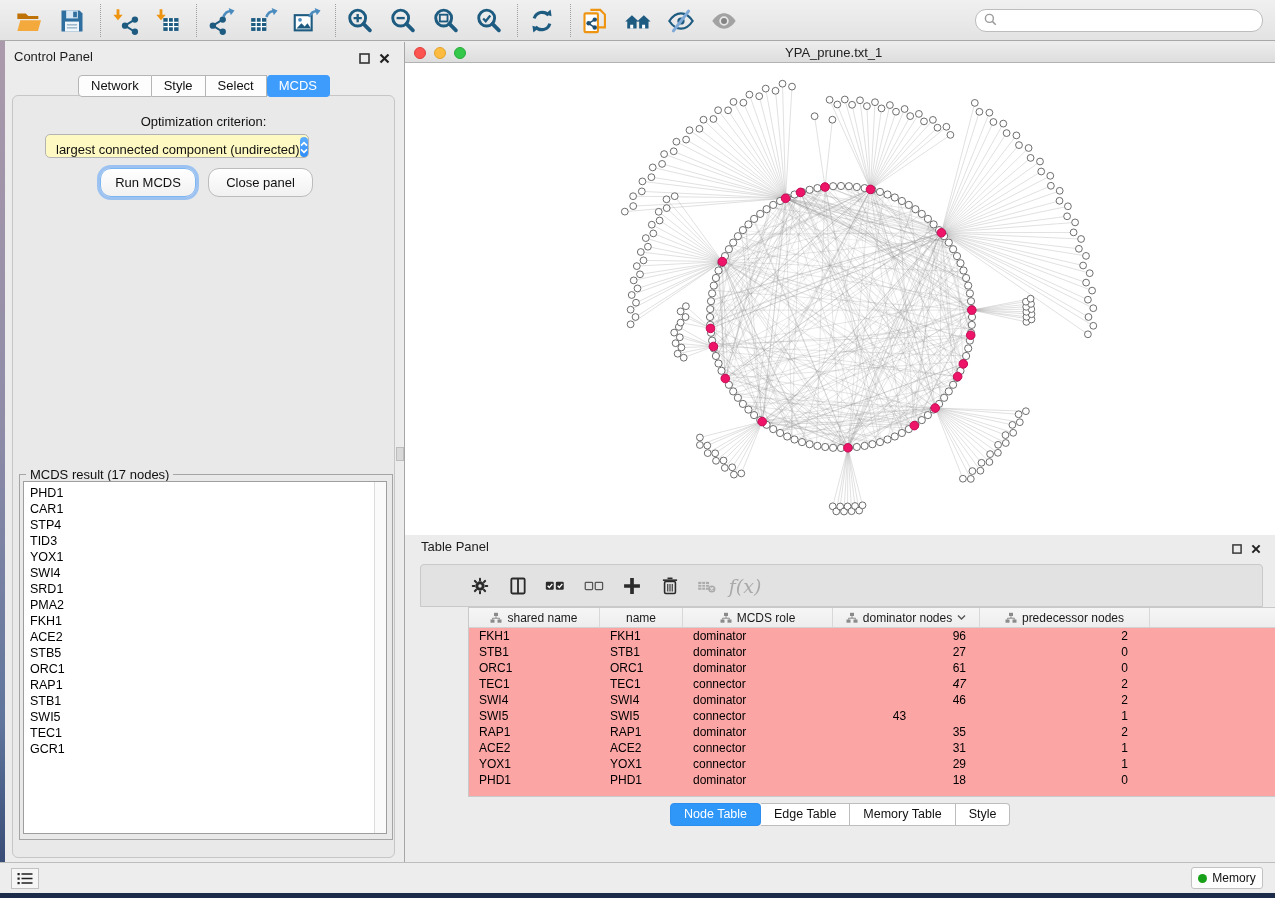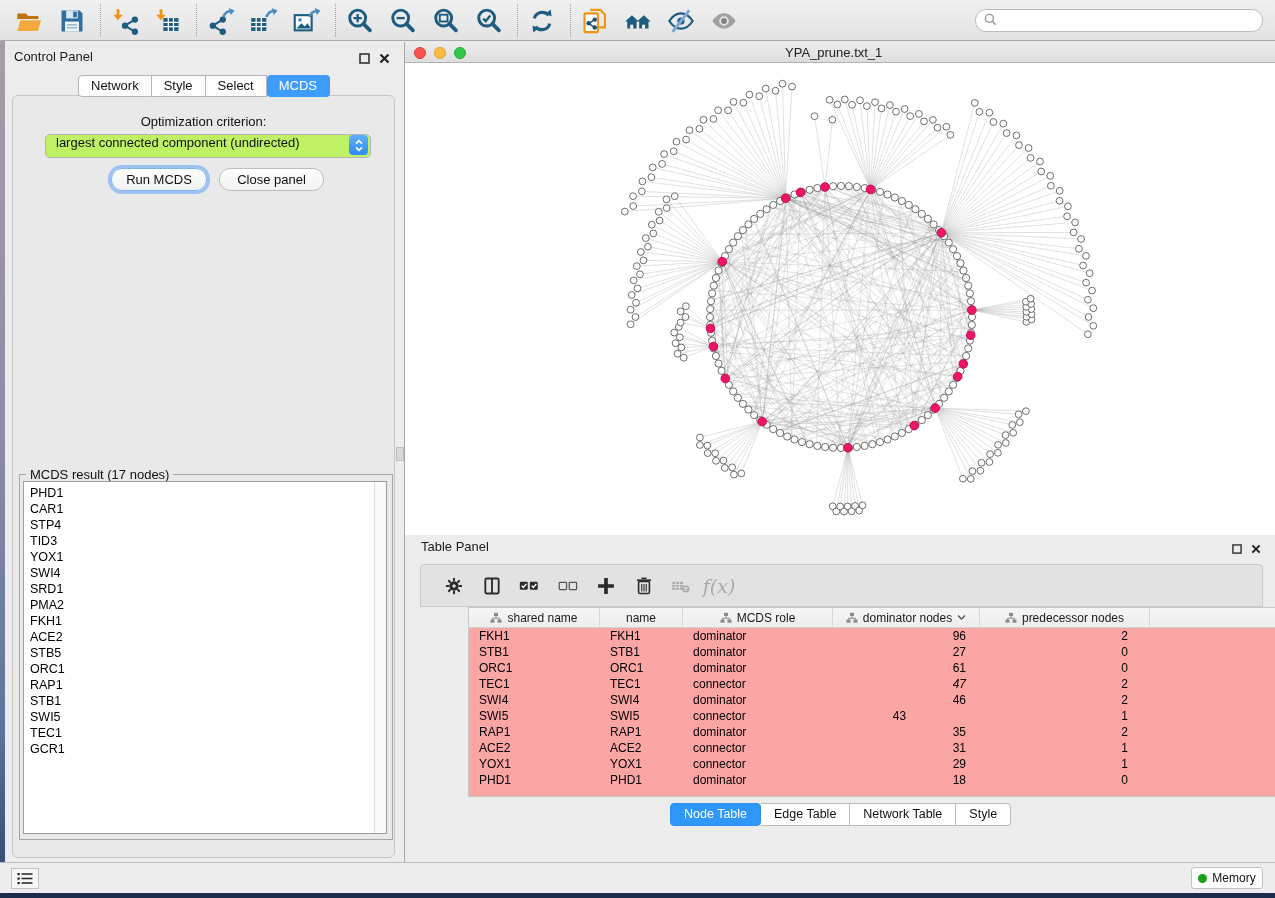--- a/index.html
+++ b/index.html
@@ -26,27 +26,27 @@
   #cp-btns{right:12px;top:8px;}
   .tabbar{position:absolute;display:flex;z-index:3;}
   .tab{height:20px;line-height:20px;padding:0 12px;font-size:13px;color:#111;background:#fdfdfd;
     border:1px solid #b5b5b5;border-left:none;text-align:center;}
   .tab:first-child{border-left:1px solid #b5b5b5;border-radius:4px 0 0 4px;text-align:center;}
   .tab:last-child{border-radius:0 4px 4px 0;}
   .tab.active{background:#3e9cfd;color:#fff;border-color:#3e9cfd;border-radius:4px;}
   #cp-tabs{left:73px;top:33px;}
   #cp-inset{left:7px;top:53px;width:383px;height:763px;background:#E9E9E9;border:1px solid #c6c6c6;border-radius:6px;box-sizing:border-box;}
   #opt-label{left:0;top:72px;width:397px;text-align:center;font-size:13px;color:#111;}
-  #criterion{left:40px;top:92px;width:326px;height:24px;background:#bef264;border:1px solid #b4b4b4;border-radius:5px;
-    display:flex;align-items:flex-start;box-sizing:border-box;font-size:13px;color:#111;}
+  #criterion{left:40px;top:92px;width:264px;height:24px;background:#fef9c3;border:1px solid #b4b4b4;border-radius:5px;
+    display:flex;align-items:flex-end;box-sizing:border-box;font-size:13px;color:#111;}
   #criterion .val{flex:1;padding-left:10px;white-space:nowrap;}
   #criterion .stepper{width:19px;height:20px;margin-right:2px;background:linear-gradient(#5eaffe,#2e8bf7);
     border-radius:4px;display:flex;align-items:center;justify-content:center;}
-  .btn{position:absolute;height:23px;background:linear-gradient(#ffffff,#f1f1f1);border:1px solid #bcbcbc;
-    border-radius:11px;font-size:13px;color:#111;display:flex;align-items:center;justify-content:center;box-sizing:border-box;margin-left:11px;}
+  .btn{position:absolute;height:29px;background:linear-gradient(#ffffff,#f1f1f1);border:1px solid #bcbcbc;
+    border-radius:11px;font-size:13px;color:#111;display:flex;align-items:center;justify-content:center;box-sizing:border-box;}
   #run-btn{left:95px;top:126px;width:96px;box-shadow:0 0 0 3px rgba(92,163,250,.55);border-color:#7db4f2;}
   #close-btn{left:203px;top:126px;width:105px;}
   #mcds-group{left:14px;top:432px;width:372px;height:364px;border:1px solid #a5a5a5;}
   #mcds-legend{position:absolute;left:6px;top:-8px;background:#E9E9E9;padding:0 4px;font-size:13px;color:#111;}
   #mcds-list{position:absolute;left:3px;top:6px;width:364px;height:353px;background:#fff;border:1px solid #9e9e9e;
     box-sizing:border-box;overflow:hidden;}
   #mcds-scroll{position:absolute;right:0;top:0;width:11px;height:100%;background:#fafafa;border-left:1px solid #dcdcdc;}
   .mcds-item{font-size:12.5px;color:#000;line-height:16px;padding-left:6px;}
   #mcds-list .items{padding-top:3px;}
   
@@ -59,21 +59,21 @@
   .light{position:absolute;top:4.5px;width:12px;height:12px;border-radius:50%;box-sizing:border-box;}
   #net-title{position:absolute;left:380px;top:3px;font-size:13px;color:#222;}
   #net-canvas{left:0;top:21px;width:870px;height:500px;background:#fff;}
   #net-handle{left:441px;top:511px;width:13px;height:8px;background:#cfcfcf;border:1px solid #bdbdbd;box-sizing:border-box;}
   
   #table-panel{left:405px;top:535px;width:870px;height:297px;background:#ECECEC;}
   #tp-title{left:16px;top:4px;font-size:13px;color:#1c1c1c;}
   #tp-btns{right:14px;top:5px;}
   #tp-toolbar{left:15px;top:29px;width:843px;height:43px;background:#e2e2e2;border:1px solid #c9c9c9;
     border-radius:4px 4px 0 0;box-sizing:border-box;}
-  .tt-btn{position:absolute;top:7px;width:30px;height:28px;display:flex;align-items:center;justify-content:center;}
+  .tt-btn{position:absolute;top:7px;width:30px;height:28px;display:flex;align-items:center;justify-content:center;margin-left:26px;}
   #tp-table{left:15px;top:72px;width:843px;height:190px;background:#fca5a5;border:1px solid #c9c9c9;box-sizing:border-box;overflow:hidden;margin-left:48px;}
   #thead{display:flex;height:19px;background:linear-gradient(#f6f6f6,#ededed);border-bottom:1px solid #d2d2d2;}
   .th{display:flex;align-items:center;justify-content:center;gap:5px;font-size:12px;color:#1a1a1a;
     border-right:1px solid #d8d8d8;box-sizing:border-box;position:relative;}
   .trow{display:flex;height:16px;align-items:center;}
   .td{font-size:12px;color:#000;box-sizing:border-box;white-space:nowrap;overflow:hidden;}
   #tbl-scroll{position:absolute;right:1px;top:20px;width:12px;height:168px;background:#fafafa;border-left:1px solid #e0e0e0;}
   #tbl-thumb{position:absolute;left:1.5px;top:2px;width:8px;height:82px;background:#c2c2c2;border-radius:4px;}
   #tp-tabs{left:265px;top:268px;}
   .tab2{height:21px;line-height:21px;padding:0 13px;font-size:12.5px;color:#111;background:#fff;
@@ -1238,21 +1238,21 @@
           <div class="td" style="width: 170px; text-align: right; padding-right: 22px;">0</div>
         </div>
       </div>
     <div id="tbl-scroll">
         <div id="tbl-thumb"></div>
       </div>
   </div>
   <div id="tp-tabs" class="tabbar">
       <div class="tab2 active">Node Table</div>
       <div class="tab2">Edge Table</div>
-      <div class="tab2">Network Table</div>
+      <div class="tab2">Memory Table</div>
       <div class="tab2">Style</div>
     </div>
 </div>
 
 <div id="status-bar" class="abs">
   <div id="list-btn" class="abs">
     <svg width="16" height="13" viewBox="0 0 16 13">
         <g stroke="#222" stroke-width="1.7">
           <path d="M4.5 2h11M4.5 6.5h11M4.5 11h11"></path>
         </g>

